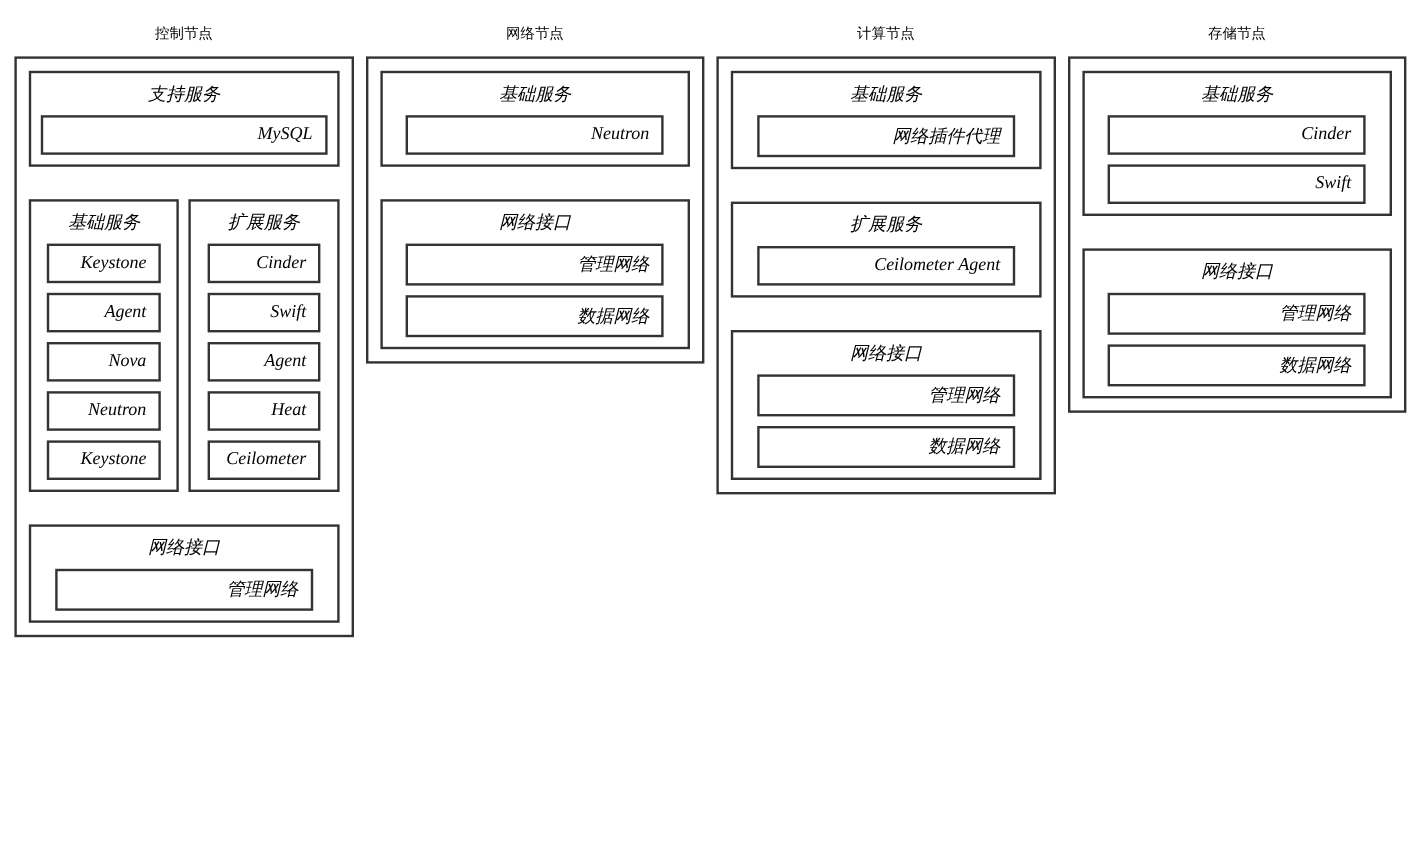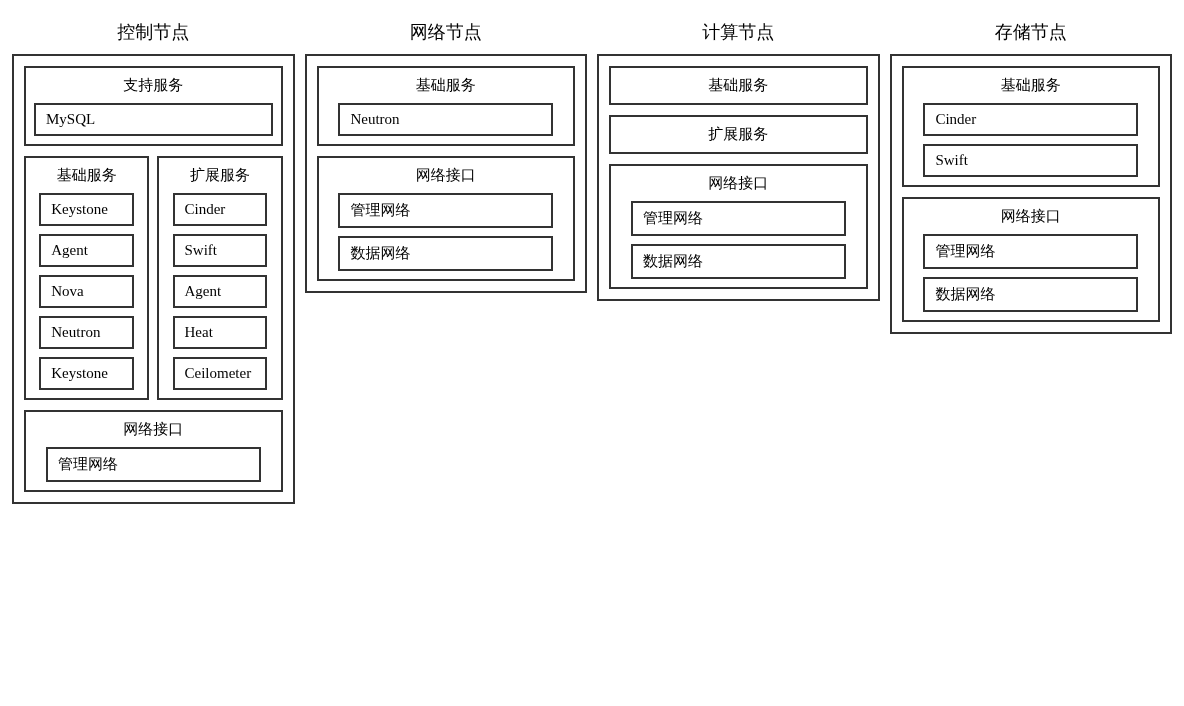--- a/index.html
+++ b/index.html
@@ -19,49 +19,50 @@
       gap: 10px;
       width: 1160px;
     }
     .column {
       display: flex;
       flex-direction: column;
       align-items: center;
       flex: 1;
     }
     .column-title {
-      font-size: 18px;
+      font-size: 12px;
       font-weight: normal;
       margin-bottom: 10px;
       text-align: center;
     }
     .outer-box {
       border: 2px solid #333;
       padding: 10px;
       width: 100%;
       display: flex;
       flex-direction: column;
-      gap: 10px;
+      gap: 27px;
+      font-style: italic;
     }
     .section-box {
       border: 2px solid #333;
       padding: 8px;
       display: flex;
       flex-direction: column;
       align-items: center;
       gap: 8px;
     }
     .section-title {
       font-size: 15px;
       text-align: center;
     }
     .item-box {
       border: 2px solid #333;
       padding: 6px 10px;
-      text-align: left;
+      text-align: right;
       font-size: 15px;
       width: 90%;
     }
     .two-col {
       display: flex;
       flex-direction: row;
       gap: 8px;
       width: 100%;
     }
     .two-col .section-box {
@@ -137,24 +138,26 @@
       </div>
     </div>
   </div>
 
   <div class="column">
     <div class="column-title">计算节点</div>
     <div class="outer-box">
 
       <div class="section-box">
         <div class="section-title">基础服务</div>
+        <div class="item-box">网络插件代理</div>
       </div>
 
       <div class="section-box">
         <div class="section-title">扩展服务</div>
+        <div class="item-box">Ceilometer Agent</div>
       </div>
 
       <div class="section-box">
         <div class="section-title">网络接口</div>
         <div class="item-box">管理网络</div>
         <div class="item-box">数据网络</div>
       </div>
     </div>
   </div>
 

